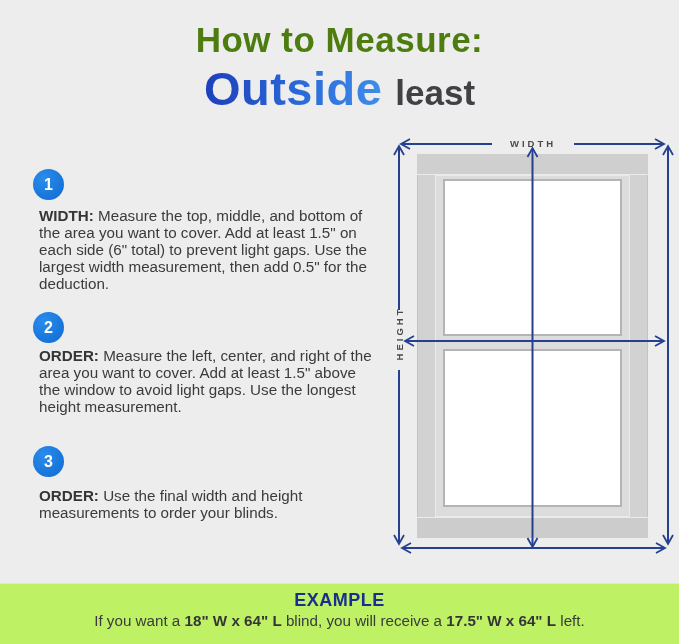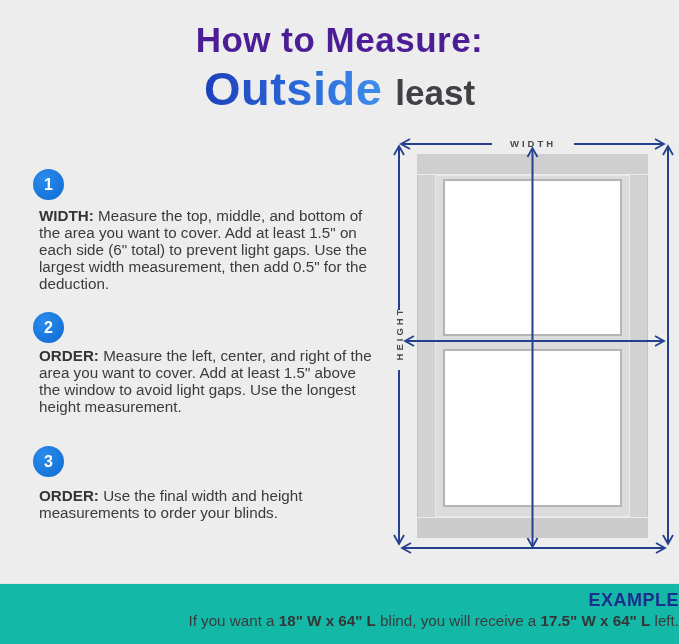--- a/index.html
+++ b/index.html
@@ -1,21 +1,21 @@
 <!DOCTYPE html>
 <html><head>
 <meta charset="utf-8">
 <style>
   html,body{margin:0;padding:0;}
   body{font-family:"Liberation Sans", sans-serif; background:#e4e4e4;}
   #page{position:relative;width:679px;height:644px;background:#ededee;overflow:hidden;}
 
   
   .title-wrap{position:absolute;left:0;top:22px;width:679px;text-align:center;}
-  .title-line1{font-size:35px;font-weight:700;color:#4c1d95;letter-spacing:.5px;line-height:1.05;}
+  .title-line1{font-size:35px;font-weight:700;color:#4d7c0f;letter-spacing:.5px;line-height:1.05;}
   .title-line2{margin-top:2px;display:flex;justify-content:center;align-items:baseline;}
   .title-highlight{font-size:47px;font-weight:800;letter-spacing:.5px;color:#2a63d8;text-align:right;}
   @supports ((-webkit-background-clip: text) or (background-clip: text)) {
     .title-highlight{background:linear-gradient(90deg,#1d3fbb 0%,#2a6ad9 55%,#3f8dea 100%);
       -webkit-background-clip:text;background-clip:text;color:transparent;}
   }
   .title-suffix{font-size:35px;font-weight:700;color:#414044;margin-left:13px;}
 
   
   .step-circle{position:absolute;left:33px;width:31px;height:31px;border-radius:50%;
@@ -33,22 +33,22 @@
   #win-sill{left:37px;top:397px;width:231px;height:21px;background:#cccccc;border-top:1px solid #ebebeb;}
   .win-pane{background:#ffffff;border:2px solid #b4b4b4;}
   #pane-upper{left:63px;top:59px;width:179px;height:157px;}
   #pane-lower{left:63px;top:229px;width:179px;height:158px;}
   #arrow-svg{position:absolute;left:0;top:0;pointer-events:none;}
   .dim-label{position:absolute;font-size:9.5px;font-weight:600;letter-spacing:3px;color:#4a4a4c;text-align:center;}
   #width-label{left:108px;top:18px;width:90px;}
   #height-label{left:-26px;top:208px;width:90px;transform:rotate(-90deg);}
 
   
-  #example{position:absolute;left:0;top:583px;width:679px;height:61px;background:#14b8a6;
-    border-top:1px solid #e2e2e2;text-align:right;}
+  #example{position:absolute;left:0;top:583px;width:679px;height:61px;background:#bef264;
+    border-top:1px solid #e2e2e2;text-align:center;}
   .example-heading{margin-top:6px;font-size:18px;font-weight:800;color:#1b2e8f;letter-spacing:.5px;}
   .example-line{margin-top:1px;font-size:15.2px;color:#3b3b3d;}
   .example-bold{font-weight:700;color:#353537;}
 </style>
 </head>
 <body>
 
 <div id="page">
 
   <div class="title-wrap">

